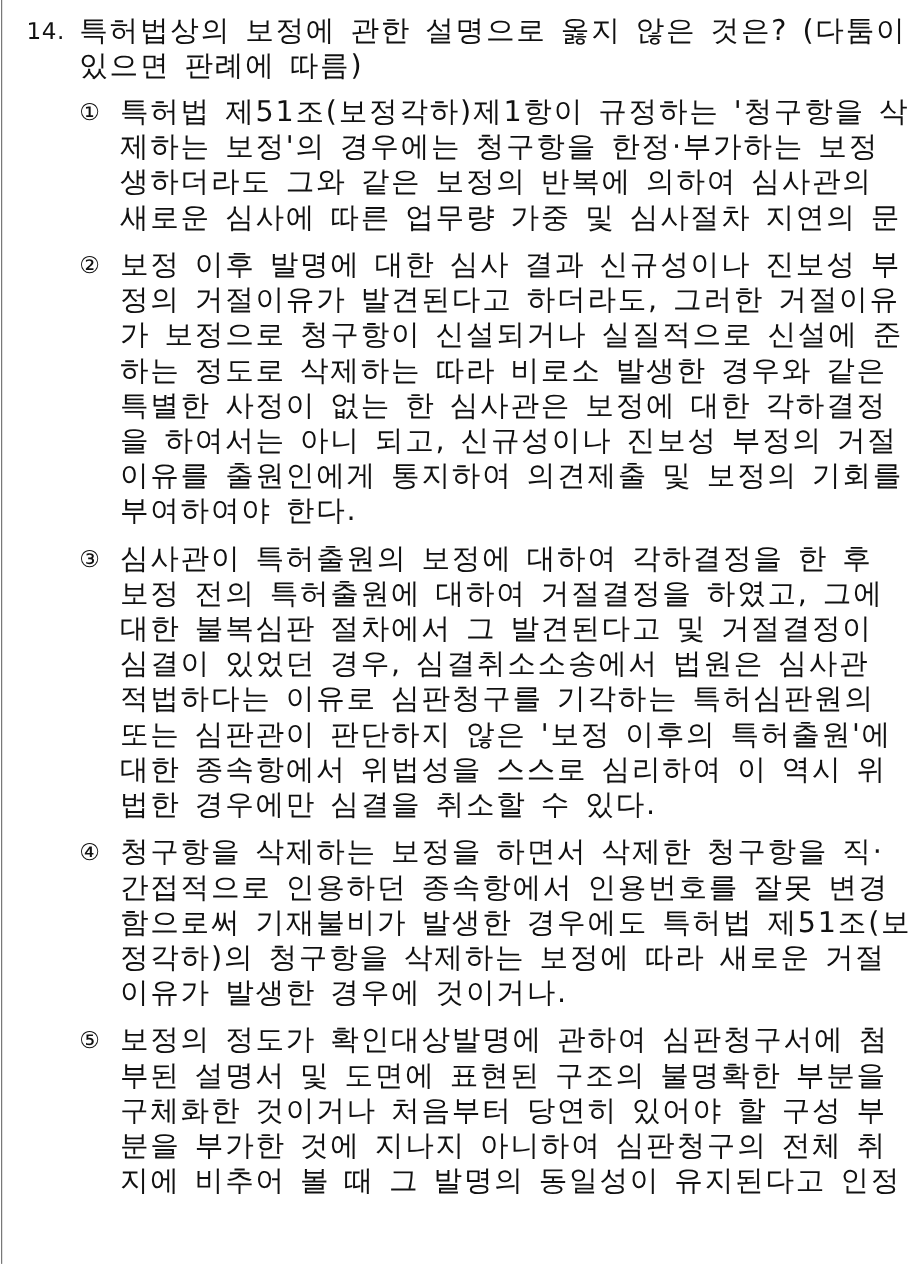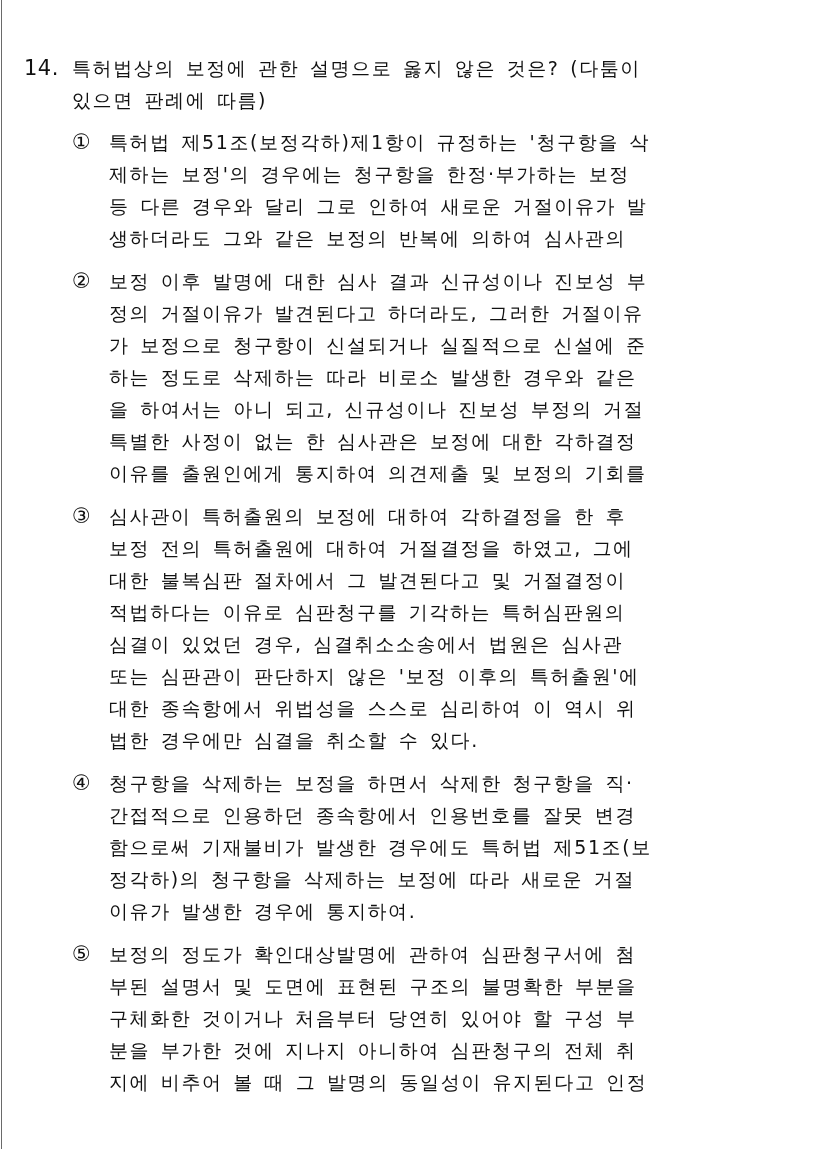--- a/index.html
+++ b/index.html
@@ -25,34 +25,33 @@
     }
     .question {
       position: absolute;
       left: 24px;
       top: 12px;
       width: 790px;
     }
     .q-head {
       position: relative;
       padding-left: 48px;
-      margin-top: 40px;
     }
     .q-num {
       position: absolute;
       left: 0;
       top: 0;
       font-size: 21px;
       line-height: 32px;
       letter-spacing: 0.5px;
     }
     .line {
       display: block;
       white-space: pre;
-      font-size: 19px;
+      font-size: 26px;
       line-height: 32px;
       letter-spacing: 1.6px;
       word-spacing: 3px;
     }
     .options {
       margin-top: 10px;
       padding-left: 48px;
     }
     .option {
       position: relative;
@@ -78,54 +77,55 @@
     <span class="line">특허법상의 보정에 관한 설명으로 옳지 않은 것은? (다툼이</span>
     <span class="line">있으면 판례에 따름)</span>
   </div>
 
   <div class="options">
 
     <div class="option">
       <span class="opt-mark">①</span>
       <span class="line">특허법 제51조(보정각하)제1항이 규정하는 '청구항을 삭</span>
       <span class="line">제하는 보정'의 경우에는 청구항을 한정·부가하는 보정</span>
-      <span class="line">등 다른 경우와 달리 그로 인하여 새로운 거절이유가 발</span>
       <span class="line">생하더라도 그와 같은 보정의 반복에 의하여 심사관의</span>
+      <span class="line">새로운 심사에 따른 업무량 가중 및 심사절차 지연의 문</span>
     </div>
 
     <div class="option">
       <span class="opt-mark">②</span>
       <span class="line">보정 이후 발명에 대한 심사 결과 신규성이나 진보성 부</span>
       <span class="line">정의 거절이유가 발견된다고 하더라도, 그러한 거절이유</span>
       <span class="line">가 보정으로 청구항이 신설되거나 실질적으로 신설에 준</span>
       <span class="line">하는 정도로 삭제하는 따라 비로소 발생한 경우와 같은</span>
+      <span class="line">특별한 사정이 없는 한 심사관은 보정에 대한 각하결정</span>
       <span class="line">을 하여서는 아니 되고, 신규성이나 진보성 부정의 거절</span>
-      <span class="line">특별한 사정이 없는 한 심사관은 보정에 대한 각하결정</span>
       <span class="line">이유를 출원인에게 통지하여 의견제출 및 보정의 기회를</span>
+      <span class="line">부여하여야 한다.</span>
     </div>
 
     <div class="option">
       <span class="opt-mark">③</span>
       <span class="line">심사관이 특허출원의 보정에 대하여 각하결정을 한 후</span>
       <span class="line">보정 전의 특허출원에 대하여 거절결정을 하였고, 그에</span>
       <span class="line">대한 불복심판 절차에서 그 발견된다고 및 거절결정이</span>
+      <span class="line">심결이 있었던 경우, 심결취소소송에서 법원은 심사관</span>
       <span class="line">적법하다는 이유로 심판청구를 기각하는 특허심판원의</span>
-      <span class="line">심결이 있었던 경우, 심결취소소송에서 법원은 심사관</span>
       <span class="line">또는 심판관이 판단하지 않은 '보정 이후의 특허출원'에</span>
       <span class="line">대한 종속항에서 위법성을 스스로 심리하여 이 역시 위</span>
       <span class="line">법한 경우에만 심결을 취소할 수 있다.</span>
     </div>
 
     <div class="option">
       <span class="opt-mark">④</span>
       <span class="line">청구항을 삭제하는 보정을 하면서 삭제한 청구항을 직·</span>
       <span class="line">간접적으로 인용하던 종속항에서 인용번호를 잘못 변경</span>
       <span class="line">함으로써 기재불비가 발생한 경우에도 특허법 제51조(보</span>
       <span class="line">정각하)의 청구항을 삭제하는 보정에 따라 새로운 거절</span>
-      <span class="line">이유가 발생한 경우에 통지하여.</span>
+      <span class="line">이유가 발생한 경우에 것이거나.</span>
     </div>
 
     <div class="option">
       <span class="opt-mark">⑤</span>
       <span class="line">보정의 정도가 확인대상발명에 관하여 심판청구서에 첨</span>
       <span class="line">부된 설명서 및 도면에 표현된 구조의 불명확한 부분을</span>
       <span class="line">구체화한 것이거나 처음부터 당연히 있어야 할 구성 부</span>
       <span class="line">분을 부가한 것에 지나지 아니하여 심판청구의 전체 취</span>
       <span class="line">지에 비추어 볼 때 그 발명의 동일성이 유지된다고 인정</span>
 

